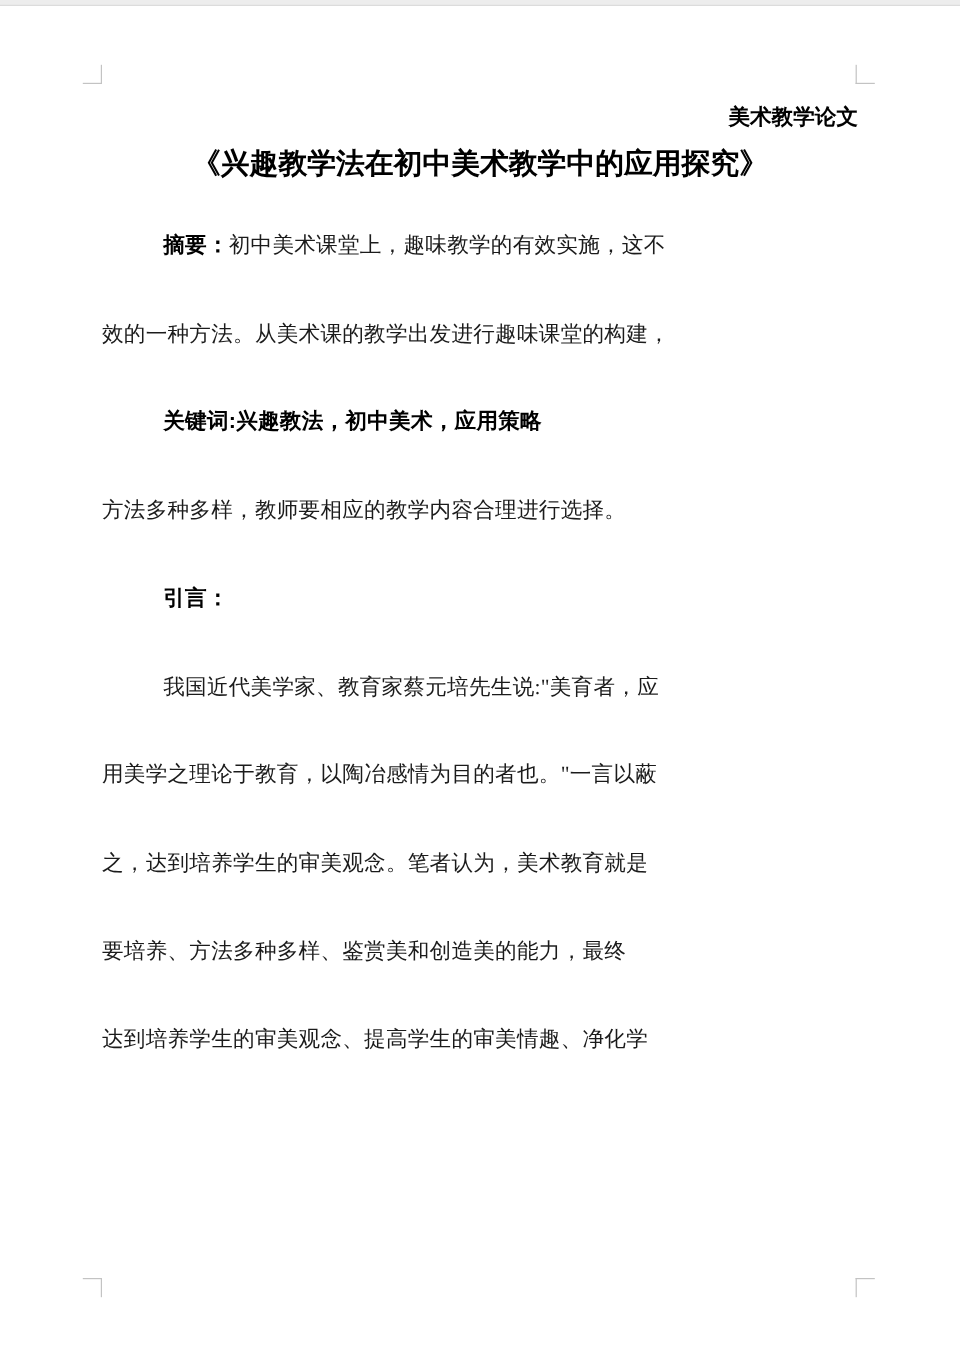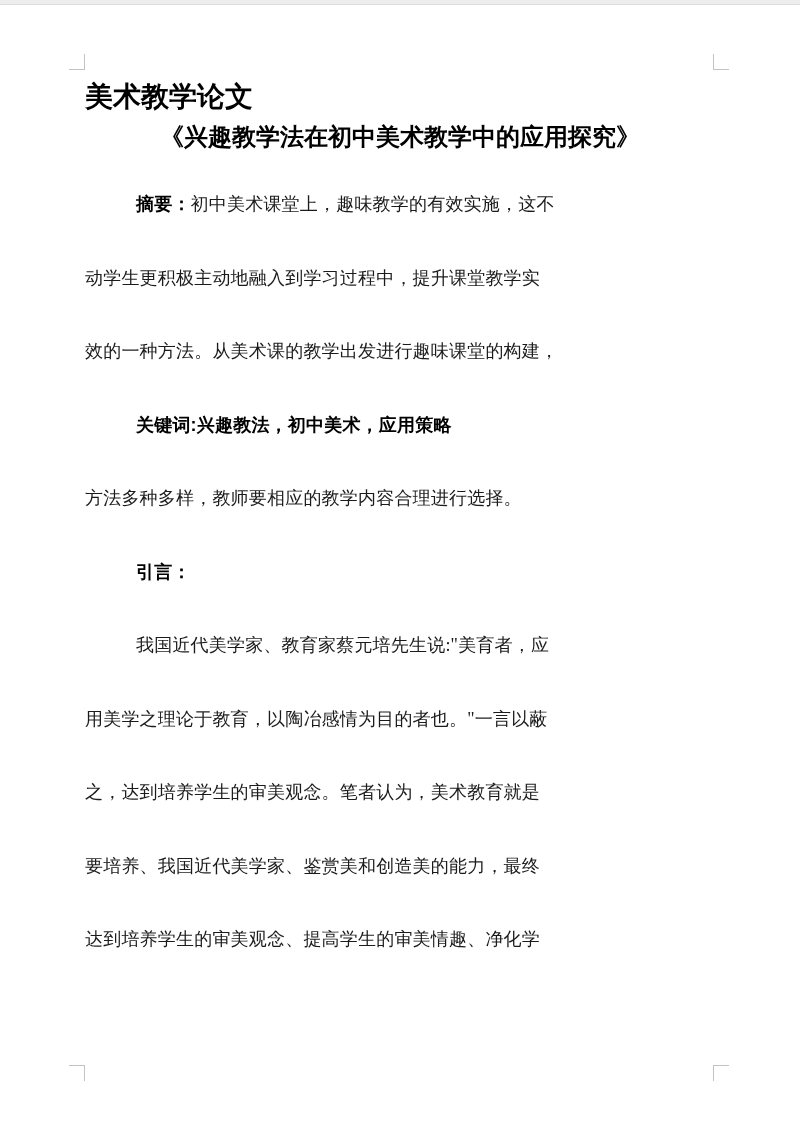--- a/index.html
+++ b/index.html
@@ -37,24 +37,24 @@
   .content {
     position: absolute;
     left: 85px; top: 70px;
     width: 630px;
     color: #1b1b1b;
   }
   .title1 {
     margin-top: 8px;
     height: 38px;
     line-height: 38px;
-    text-align: left;
+    text-align: right;
     font-family: "Liberation Sans", "DejaVu Sans", sans-serif;
     font-weight: 700;
-    font-size: 28px;
+    font-size: 18px;
     color: #000;
     white-space: nowrap;
   }
   .title2 {
     height: 42px;
     line-height: 42px;
     text-align: center;
     font-family: "Liberation Sans", "DejaVu Sans", sans-serif;
     font-weight: 700;
     font-size: 24px;
@@ -94,34 +94,33 @@
 
   <div class="content">
     <div class="title1">美术教学论文</div>
     <div class="title2">《兴趣教学法在初中美术教学中的应用探究》</div>
 
     <div class="body-block">
 
       <div class="line">
         <span class="indent"></span><span class="blabel">摘要：</span><span>初中美术课堂上，趣味教学的有效实施，这不</span>
       </div>
-      <div class="line">动学生更积极主动地融入到学习过程中，提升课堂教学实</div>
       <div class="line">效的一种方法。从美术课的教学出发进行趣味课堂的构建，</div>
       <div class="line">
         <span class="indent"></span><span class="boldline">关键词:</span><span class="boldline">兴趣教法，初中美术，应用策略</span>
       </div>
 
       <div class="line">方法多种多样，教师要相应的教学内容合理进行选择。</div>
 
       <div class="line">
         <span class="indent"></span><span class="boldline">引言：</span>
       </div>
 
       <div class="line">
         <span class="indent"></span><span>我国近代美学家、教育家蔡元培先生说:"美育者，应</span>
       </div>
       <div class="line">用美学之理论于教育，以陶冶感情为目的者也。"一言以蔽</div>
       <div class="line">之，达到培养学生的审美观念。笔者认为，美术教育就是</div>
-      <div class="line">要培养、我国近代美学家、鉴赏美和创造美的能力，最终</div>
+      <div class="line">要培养、方法多种多样、鉴赏美和创造美的能力，最终</div>
       <div class="line">达到培养学生的审美观念、提高学生的审美情趣、净化学</div>
     </div>
   </div>
 </div>
 
 </body></html>

